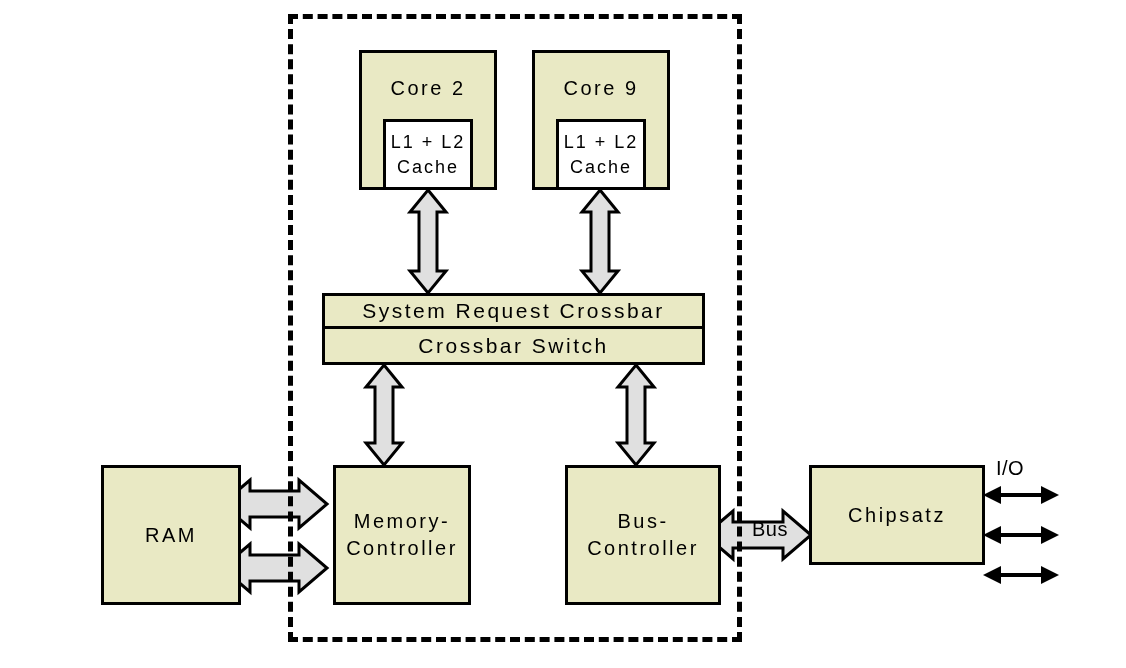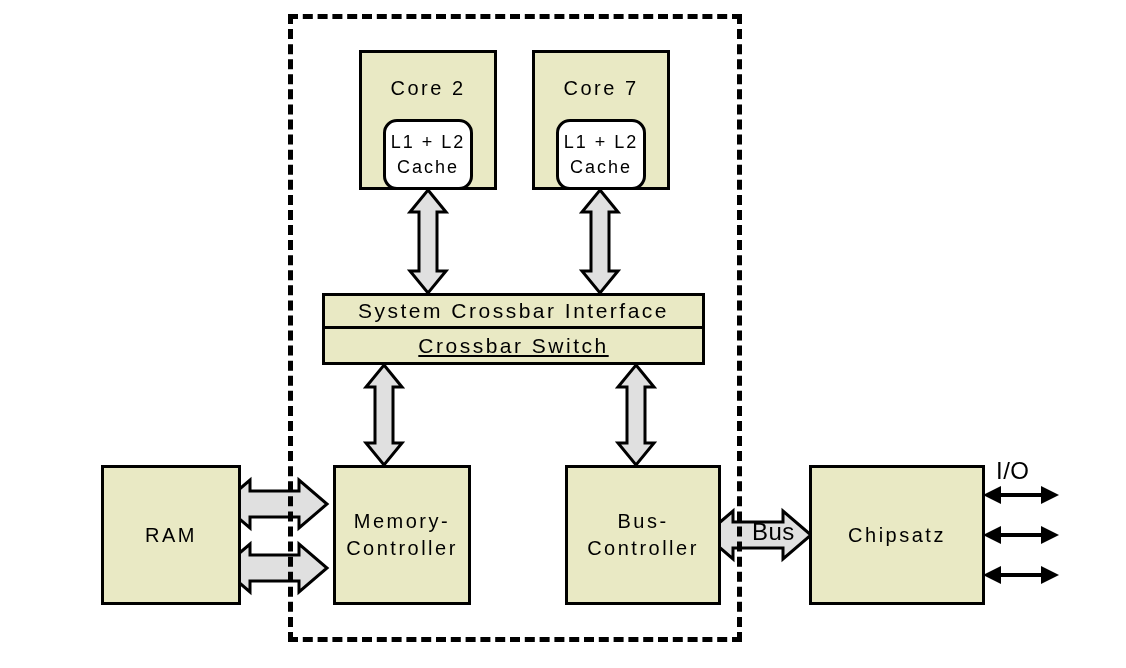--- a/index.html
+++ b/index.html
@@ -24,40 +24,40 @@
     display: flex;
     align-items: center;
     justify-content: center;
     text-align: center;
     color: #000000;
     font-size: 20px;
     letter-spacing: 2.5px;
     line-height: 1.35;
     white-space: pre-line;
   }
-  .node.white { background: #ffffff; border-radius: 14px; }
+  .node.white { background: #ffffff; }
   .node.top-label {
     align-items: flex-start;
     padding-top: 22px;
   }
   .bar {
     border: 3px solid #000000;
     background: #e9e9c4;
     display: flex;
     align-items: center;
     justify-content: center;
     color: #000000;
     font-size: 21px;
     letter-spacing: 2.5px;
   }
-  .bar.lower { border-top: none; text-decoration: underline; }
+  .bar.lower { border-top: none; }
 
   .plain-label {
     color: #000000;
-    font-size: 24px;
+    font-size: 20px;
     letter-spacing: 0.5px;
     white-space: nowrap;
   }
 
   .chip-boundary {
     border: 5px dashed #000000;
     background: transparent;
     pointer-events: none;
   }
 
@@ -105,48 +105,48 @@
 
   <div class="abs node top-label" style="left:359px; top:50px; width:138px; height:140px;">
     <span>Core 2</span>
   </div>
   <div class="abs node white" style="left:383px; top:119px; width:90px; height:71px; font-size:18px; letter-spacing:2px;">
     <span>L1 + L2
 Cache</span>
   </div>
 
   <div class="abs node top-label" style="left:532px; top:50px; width:138px; height:140px;">
-    <span>Core 7</span>
+    <span>Core 9</span>
   </div>
   <div class="abs node white" style="left:556px; top:119px; width:90px; height:71px; font-size:18px; letter-spacing:2px;">
     <span>L1 + L2
 Cache</span>
   </div>
 
   <div class="abs bar" style="left:322px; top:293px; width:383px; height:36px;">
-    <span>System Crossbar Interface</span>
+    <span>System Request Crossbar</span>
   </div>
   <div class="abs bar lower" style="left:322px; top:329px; width:383px; height:36px;">
     <span>Crossbar Switch</span>
   </div>
 
   <div class="abs node" style="left:82px; top:465px; width:140px; height:140px;margin-left:19px;">
     <span>RAM</span>
   </div>
 
   <div class="abs node" style="left:333px; top:465px; width:138px; height:140px;">
     <span>Memory-
 Controller</span>
   </div>
 
   <div class="abs node" style="left:565px; top:465px; width:156px; height:140px;">
     <span>Bus-
 Controller</span>
   </div>
 
-  <div class="abs node" style="left:809px; top:465px; width:176px; height:140px;">
+  <div class="abs node" style="left:809px; top:465px; width:176px; height:100px;">
     <span>Chipsatz</span>
   </div>
 
   <div class="abs plain-label" style="left:752px; top:518px;">Bus</div>
   <div class="abs plain-label" style="left:996px; top:457px;">I/O</div>
 
 </div>
 
 </body></html>

